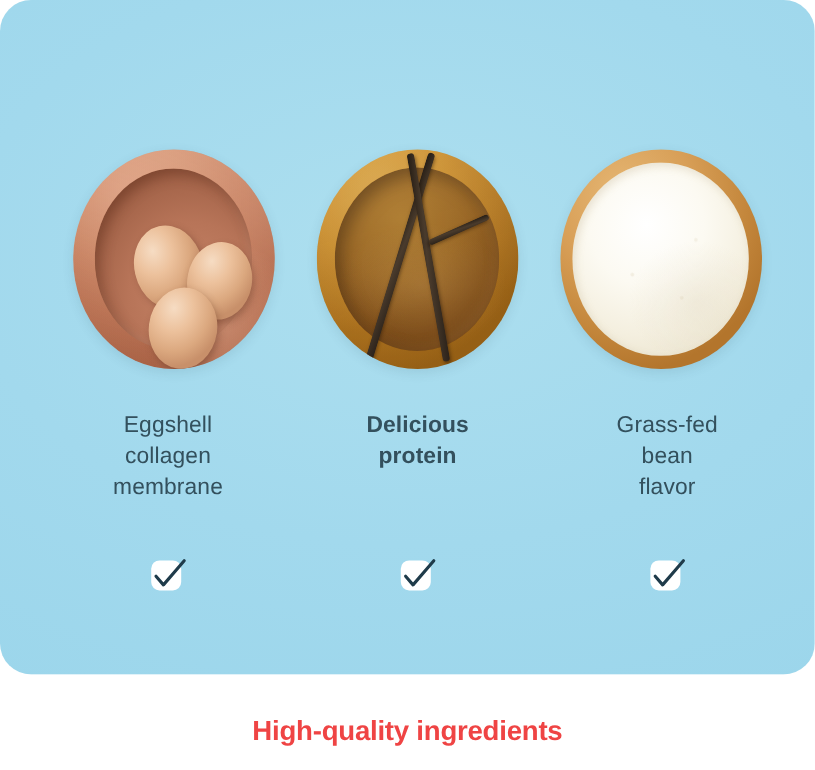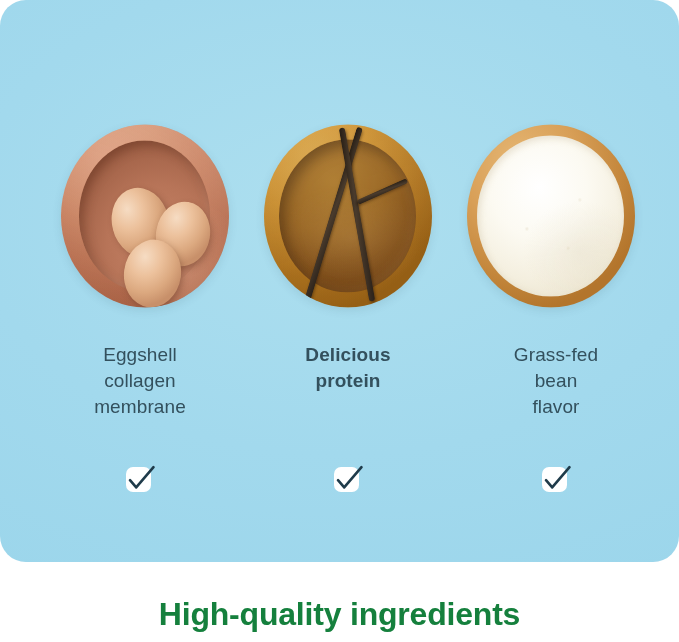--- a/index.html
+++ b/index.html
@@ -244,23 +244,23 @@
     height: 34px;
   }
 
   
   .footer-title {
     position: absolute;
     left: 0;
     top: 596px;
     width: 679px;
     text-align: center;
-    font-size: 32px;
+    font-size: 23px;
     font-weight: bold;
-    color: #15803d;
+    color: #ef4444;
     letter-spacing: -0.2px;
   }
 </style>
 </head>
 <body>
 
 <div class="page">
 
   <div class="hero">
 

